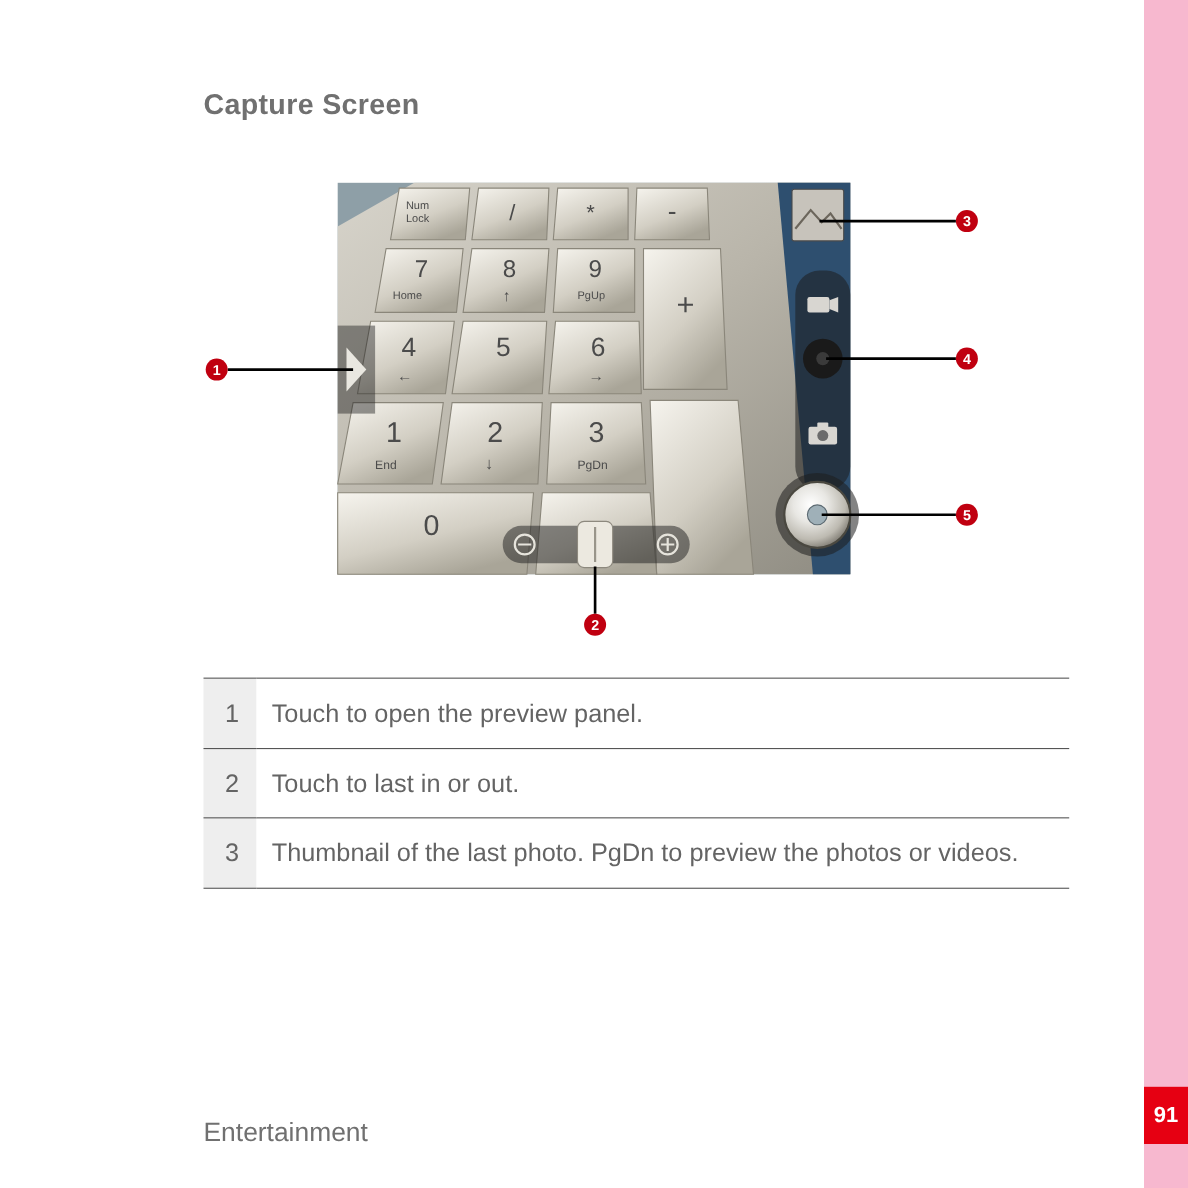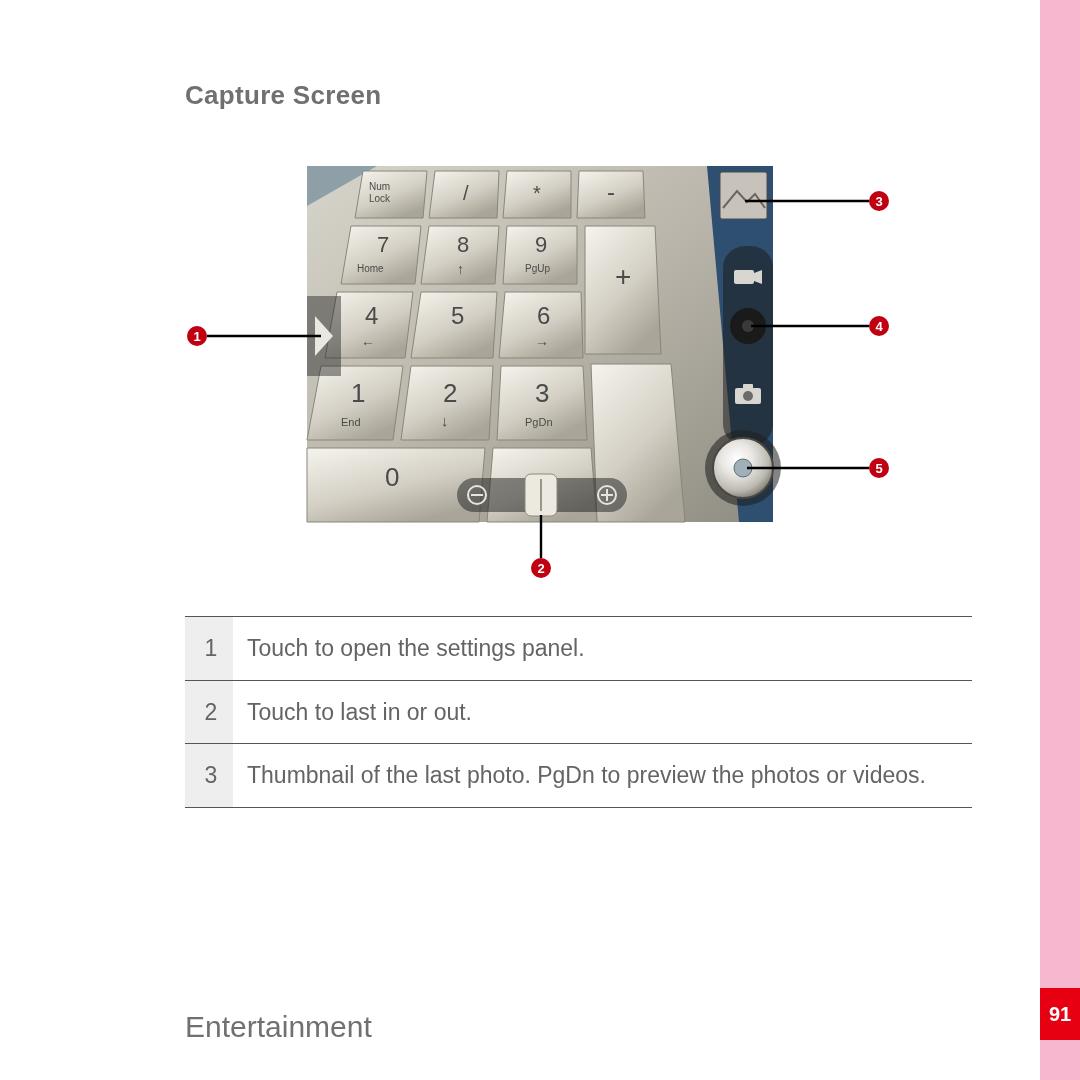--- a/index.html
+++ b/index.html
@@ -56,21 +56,21 @@
     line-height: 1.5;
   }
   table.legend td.num {
     width: 48px; text-align: center;
     background: #eeeeee;
   }
 
   .footer-label {
     position: absolute;
     left: 185px; bottom: 36px;
-    font-size: 30px; color: #707070;
+    font-size: 24px; color: #707070;
   }
 </style>
 </head>
 <body>
 
 <div class="side-stripe"></div>
 <div class="page-number-box">
     <span>91</span>
   </div>
 
@@ -226,21 +226,21 @@
         <text x="690.5" y="306.5">5</text>
       </g>
     </svg>
   </div>
 
 
   <table class="legend">
     <tbody>
         <tr>
       <td class="num">1</td>
-      <td>Touch to open the settings panel.</td>
+      <td>Touch to open the preview panel.</td>
     </tr>
     <tr>
       <td class="num">2</td>
       <td>Touch to last in or out.</td>
     </tr>
     <tr>
       <td class="num">3</td>
       <td>Thumbnail of the last photo. PgDn to preview the photos or videos.</td>
     </tr>
   </tbody>

